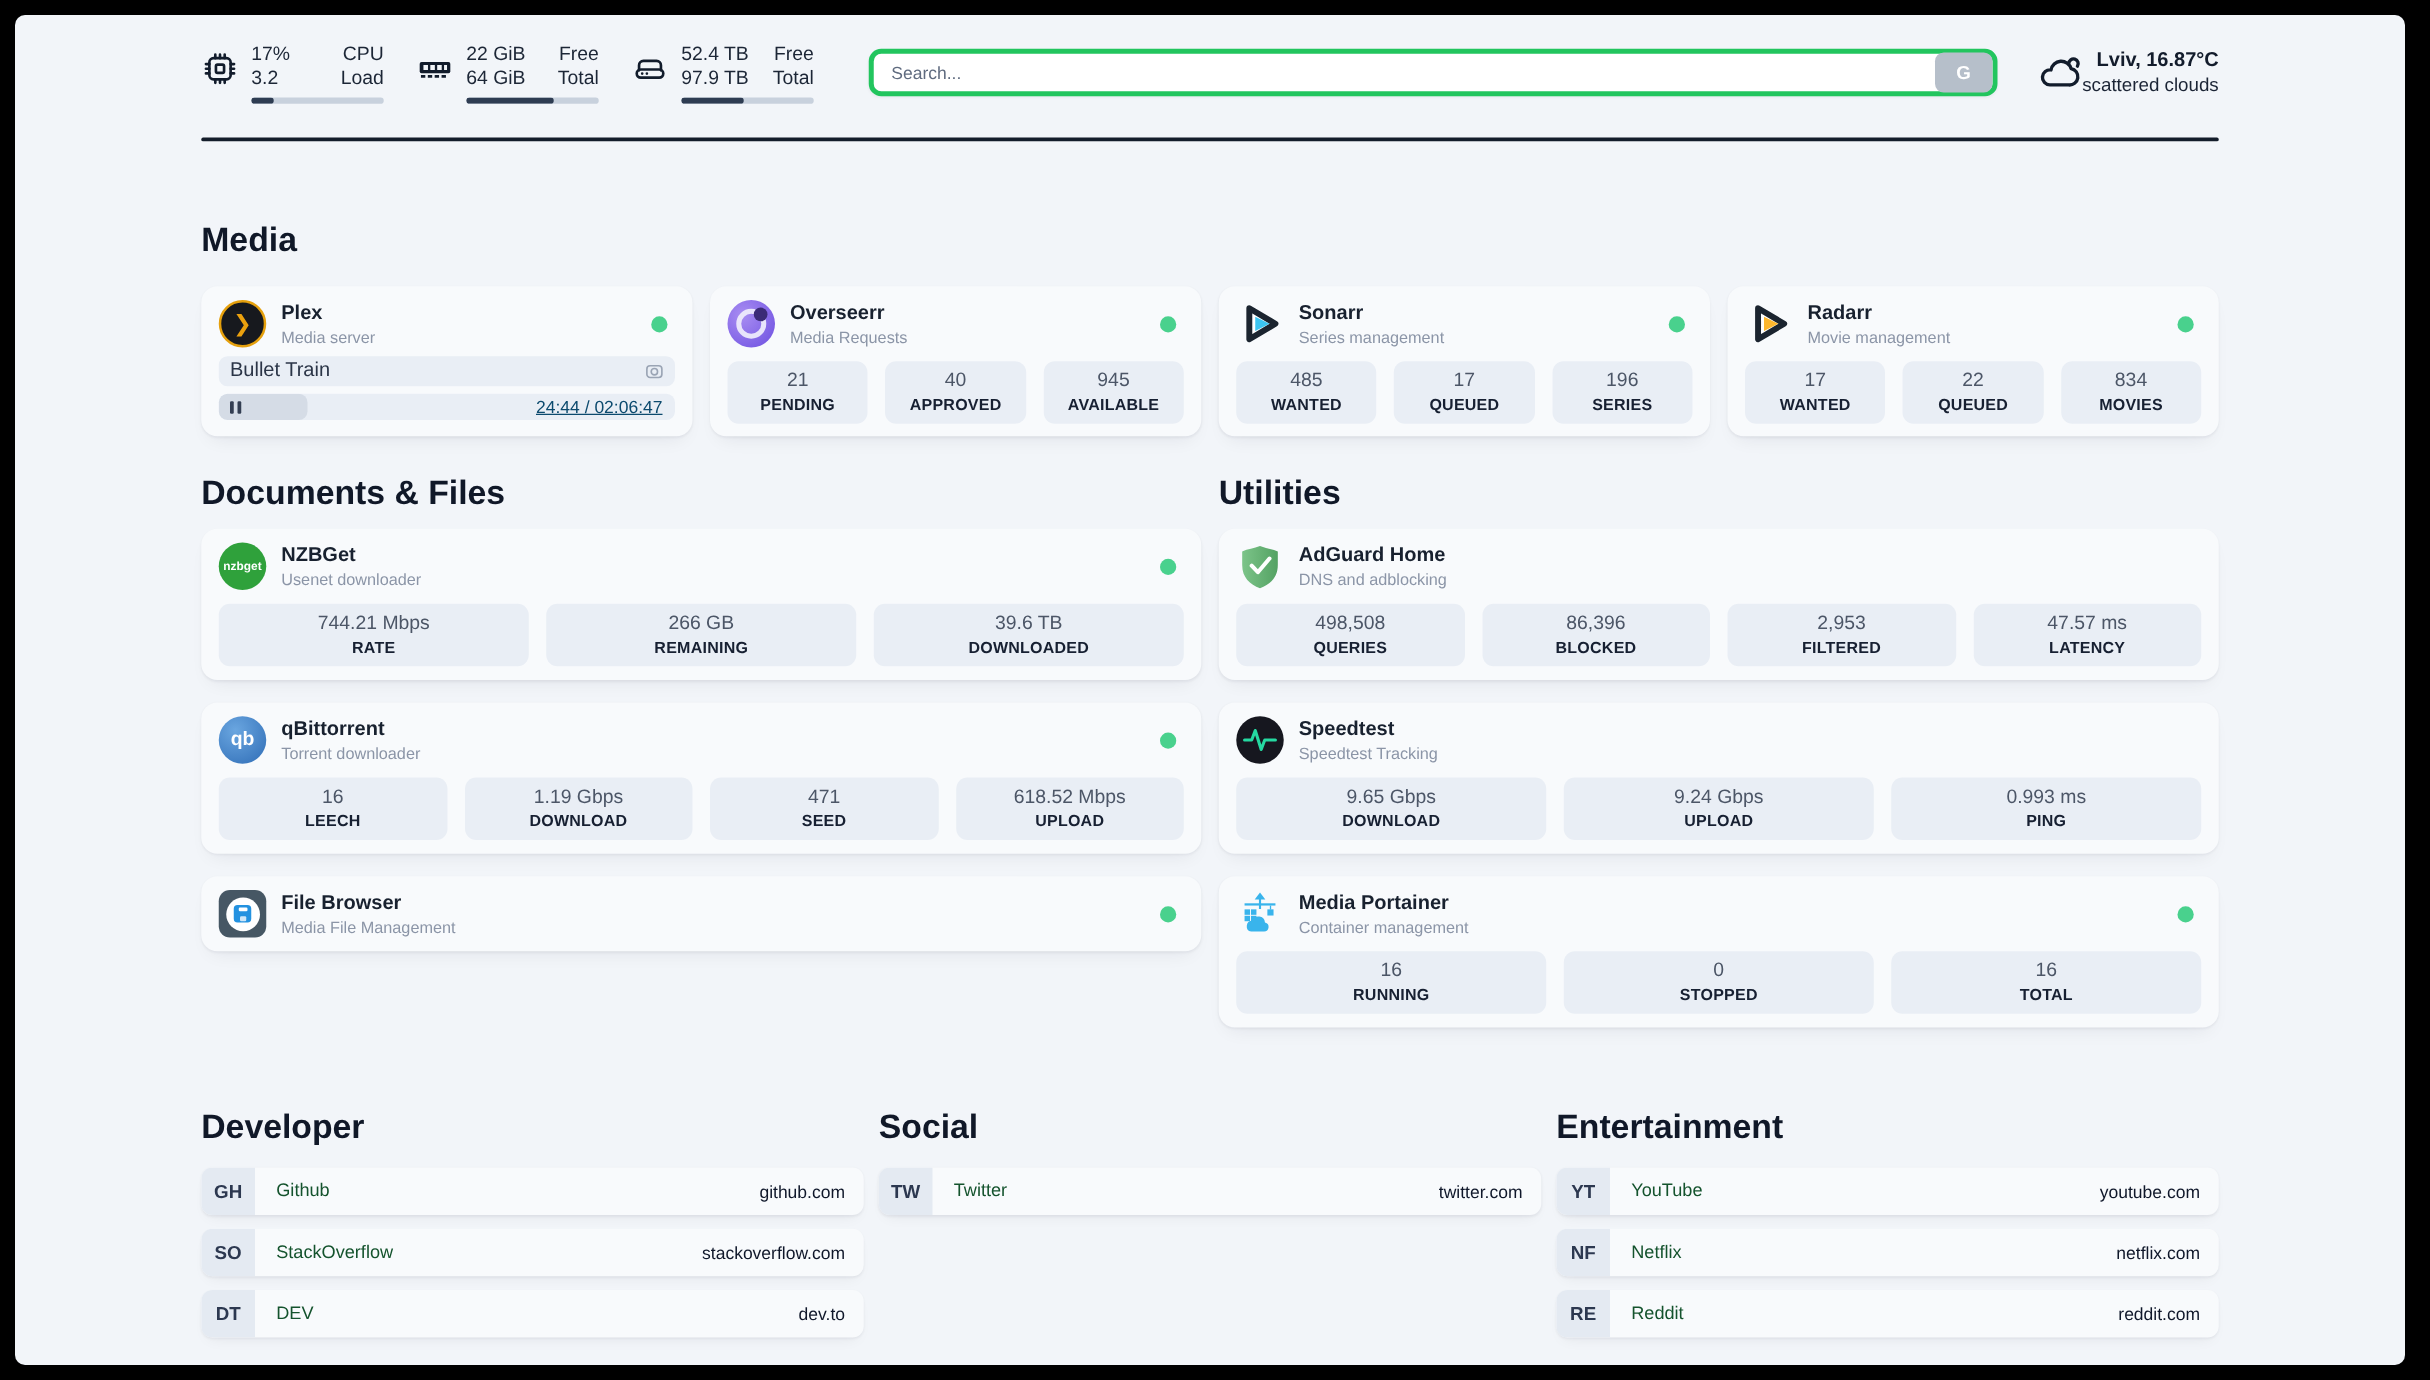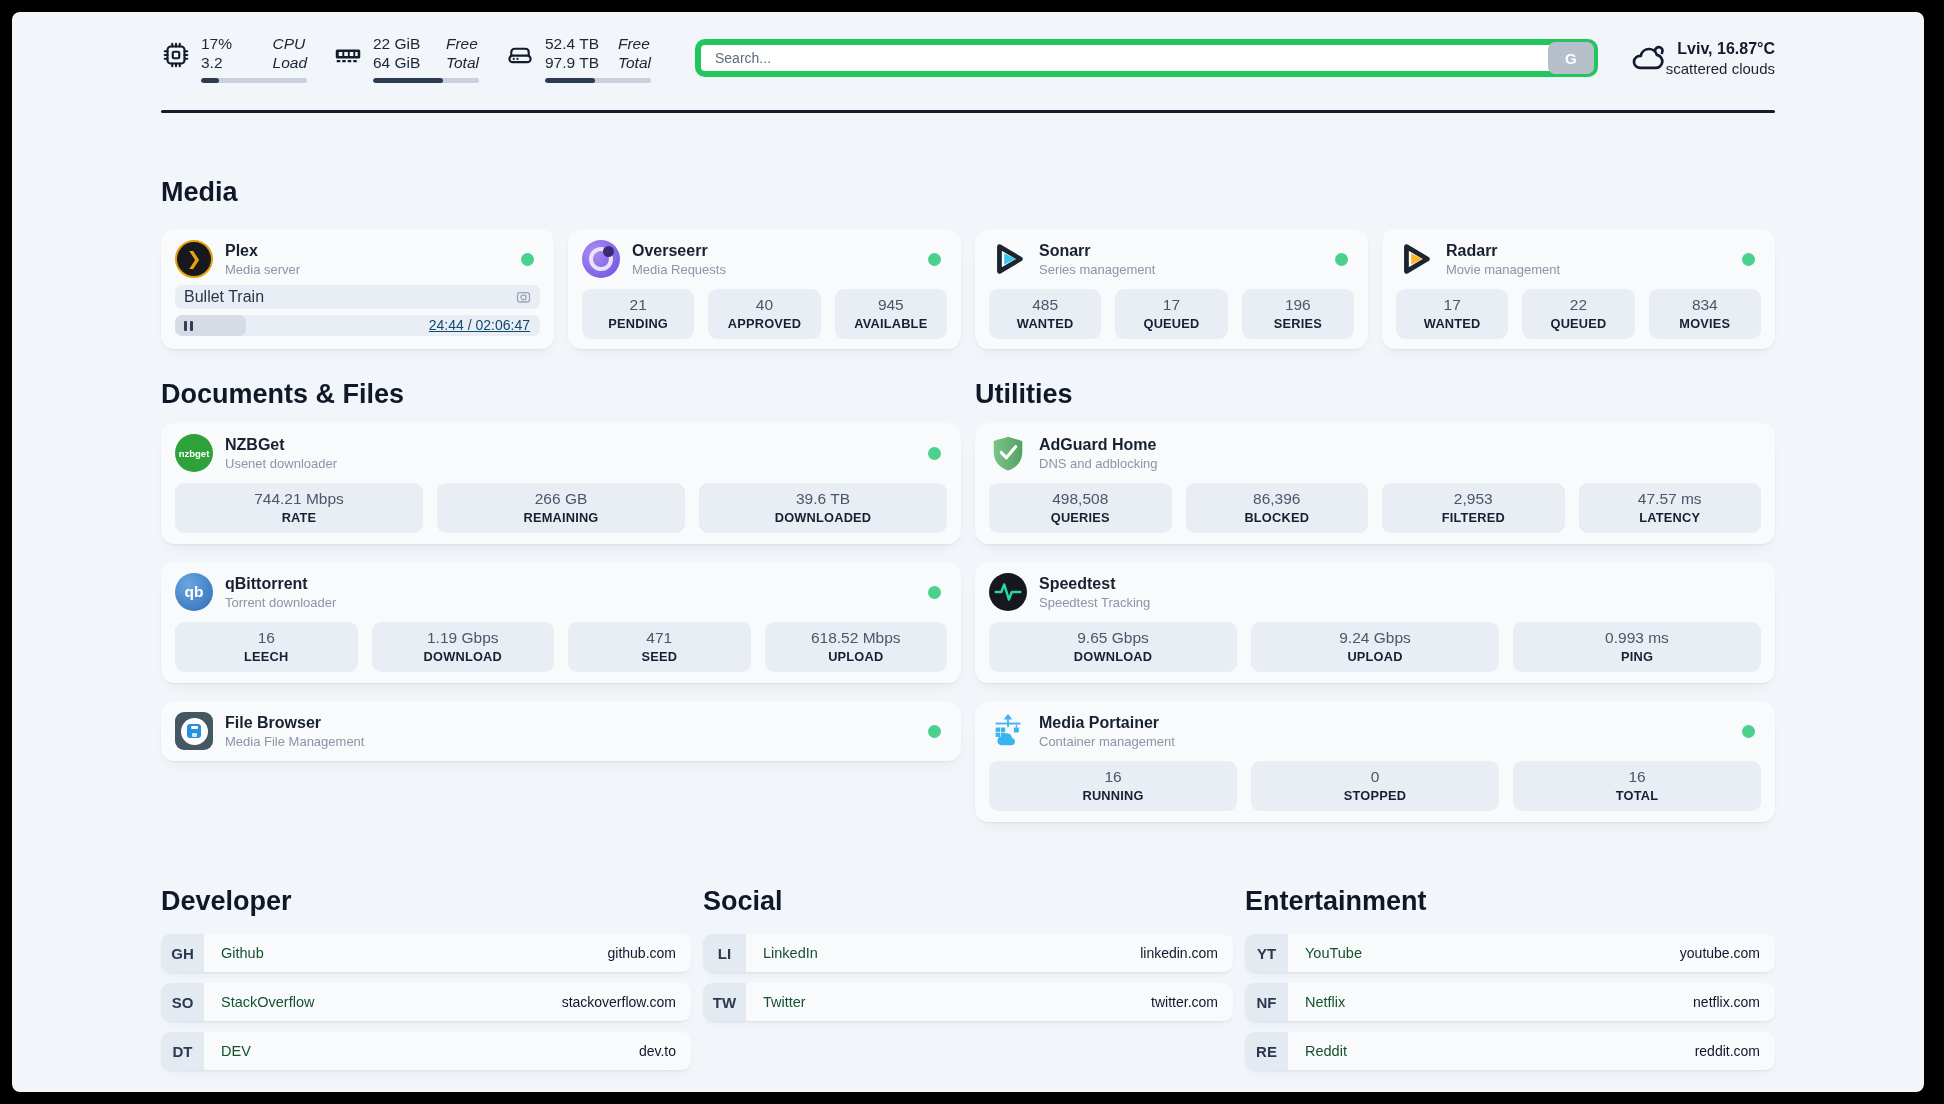--- a/index.html
+++ b/index.html
@@ -11,26 +11,26 @@
 
   
   .topbar{display:flex;align-items:center;padding-top:20px;height:72px;}
   .hw-group{display:flex;gap:26px;flex:none;}
   .hw{display:flex;gap:10px;}
   .hw-icon{width:30px;height:30px;margin-top:6px;flex:none;}
   .hw-icon svg{width:100%;height:100%;}
   .hw-body{width:106px;}
   .hw-cols{display:flex;justify-content:space-between;font-size:15.5px;color:#1c2636;line-height:19px;}
   .hw-col{display:flex;flex-direction:column;}
-  .hw-col.right{font-style:italic;}
+  .hw-col.right{text-align:right;}
   .hw-bar{margin-top:6px;height:5px;background:#c8d1dd;border-radius:3px;overflow:hidden;}
   .hw-fill{height:100%;background:#2e3c52;border-radius:3px;}
 
   .searchwrap{position:relative;flex:1;margin:0 32px 0 44px;}
-  .searchwrap input{width:100%;height:38px;border:6px solid #22c55e;border-radius:10px;background:#fff;
+  .searchwrap input{width:100%;height:38px;border:4px solid #22c55e;border-radius:10px;background:#fff;
     padding:0 58px 0 14px;font-size:14px;color:#1f2937;outline:none;box-shadow:0 1px 2px rgba(16,24,40,.04);
     font-family:inherit;}
   .searchwrap input::placeholder{color:#5f6b7f;}
   .gbtn{position:absolute;right:4px;top:3px;height:32px;width:46px;background:#b6bfca;border:none;
     border-radius:7px;color:#fff;font-size:15px;font-weight:700;cursor:pointer;font-family:inherit;}
 
   .weather{display:flex;align-items:center;gap:0;flex:none;text-align:right;}
   .weather-icon{width:36px;height:36px;}
   .weather-icon svg{width:100%;height:100%;}
   .weather-loc{font-size:16px;font-weight:700;color:#131c2c;line-height:20px;}
@@ -549,25 +549,20 @@
           <span class="bm-name">DEV</span>
           <span class="bm-url">dev.to</span>
         </div>
       </div>
     </div>
 
     <div>
       <h2 class="section-title">Social</h2>
       <div class="bm-list">
         <div class="bm">
-          <span class="bm-tag">LI</span>
-          <span class="bm-name">LinkedIn</span>
-          <span class="bm-url">linkedin.com</span>
-        </div>
-        <div class="bm">
           <span class="bm-tag">TW</span>
           <span class="bm-name">Twitter</span>
           <span class="bm-url">twitter.com</span>
         </div>
       </div>
     </div>
 
     <div>
       <h2 class="section-title">Entertainment</h2>
       <div class="bm-list">

